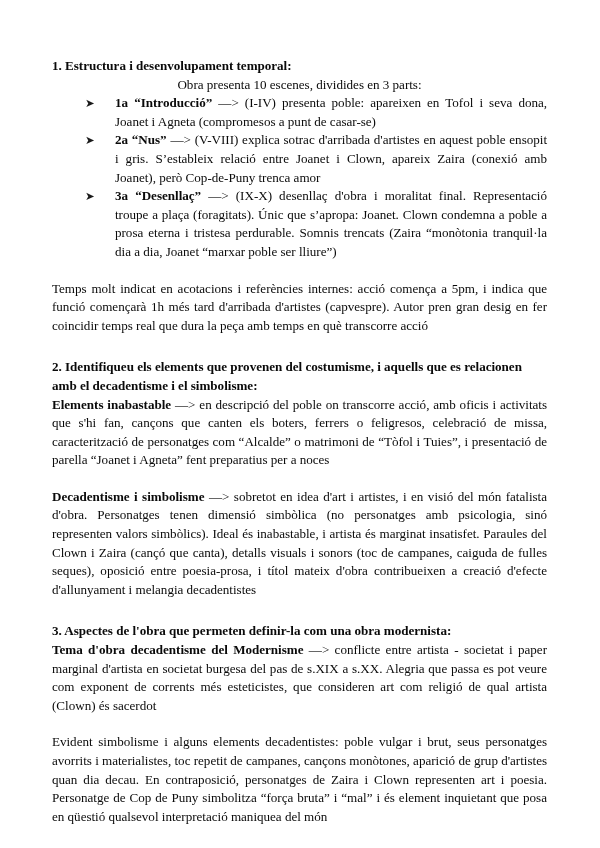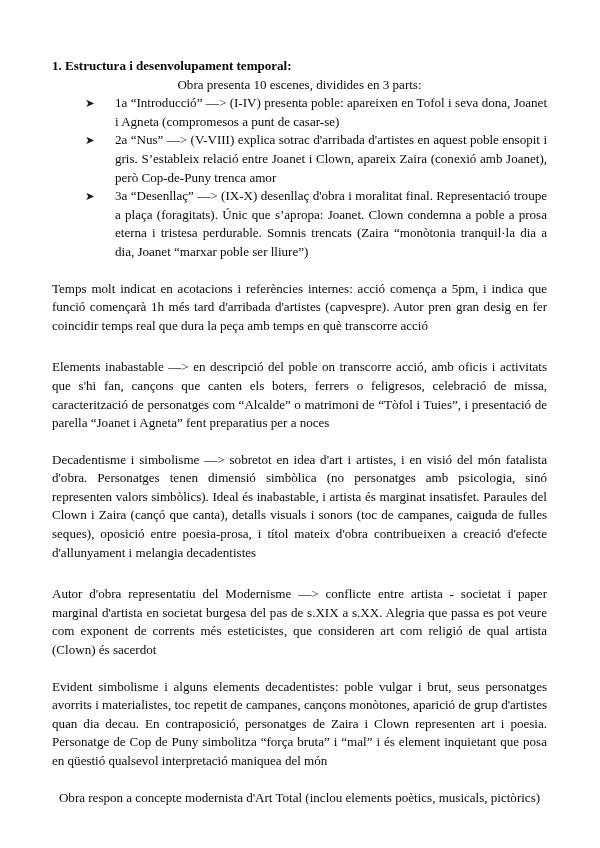--- a/index.html
+++ b/index.html
@@ -44,21 +44,21 @@
     text-align: justify;
     text-justify: inter-word;
     margin: 0;
     letter-spacing: -0.02px;
     hyphens: none;
   }
   .para.left {
     text-align: center;
   }
   .lead {
-    font-weight: normal;
+    font-weight: bold;
   }
   ul.bullets {
     list-style: none;
     margin: 0;
     padding: 0;
   }
   ul.bullets > li {
     position: relative;
     padding-left: 30px;
     margin-left: 33px;
@@ -102,31 +102,33 @@
       </ul>
 
       <div class="gap-md"></div>
 
       <p class="para">Temps molt indicat en acotacions i referències internes: acció comença a 5pm, i indica que funció començarà 1h més tard d'arribada d'artistes (capvespre). Autor pren gran desig en fer coincidir temps real que dura la peça amb temps en què transcorre acció</p>
     </div>
 
     <div class="gap-xl"></div>
 
     <div class="section">
+      <p class="heading">2. Identifiqueu els elements que provenen del costumisme, i aquells que es relacionen amb el decadentisme i el simbolisme:</p>
       <p class="para"><span class="lead">Elements inabastable</span><span> —&gt; en descripció del poble on transcorre acció, amb oficis i activitats que s'hi fan, cançons que canten els boters, ferrers o feligresos, celebració de missa, caracterització de personatges com “Alcalde” o matrimoni de “Tòfol i Tuies”, i presentació de parella “Joanet i Agneta” fent preparatius per a noces</span></p>
 
       <div class="gap-md"></div>
 
       <p class="para"><span class="lead">Decadentisme i simbolisme</span><span> —&gt; sobretot en idea d'art i artistes, i en visió del món fatalista d'obra. Personatges tenen dimensió simbòlica (no personatges amb psicologia, sinó representen valors simbòlics). Ideal és inabastable, i artista és marginat insatisfet. Paraules del Clown i Zaira (cançó que canta), detalls visuals i sonors (toc de campanes, caiguda de fulles seques), oposició entre poesia-prosa, i títol mateix d'obra contribueixen a creació d'efecte d'allunyament i melangia decadentistes</span></p>
     </div>
 
     <div class="gap-xl"></div>
 
     <div class="section">
-      <p class="para"><span class="lead">Autor d'obra representatiu del Modernisme</span><span> —&gt; conflicte entre artista - societat i paper marginal d'artista en societat burgesa del pas de s.XIX a s.XX. Alegria que passa es pot veure com exponent de corrents més esteticistes, que consideren art com religió de qual artista (Clown) és sacerdot</span></p>
+      <p class="heading">3. Aspectes de l'obra que permeten definir-la com una obra modernista:</p>
+      <p class="para"><span class="lead">Tema d'obra decadentisme del Modernisme</span><span> —&gt; conflicte entre artista - societat i paper marginal d'artista en societat burgesa del pas de s.XIX a s.XX. Alegria que passa es pot veure com exponent de corrents més esteticistes, que consideren art com religió de qual artista (Clown) és sacerdot</span></p>
 
       <div class="gap-md"></div>
 
       <p class="para">Evident simbolisme i alguns elements decadentistes: poble vulgar i brut, seus personatges avorrits i materialistes, toc repetit de campanes, cançons monòtones, aparició de grup d'artistes quan dia decau. En contraposició, personatges de Zaira i Clown representen art i poesia. Personatge de Cop de Puny simbolitza “força bruta” i “mal” i és element inquietant que posa en qüestió qualsevol interpretació maniquea del món</p>
 
       <div class="gap-md"></div>
 
       <p class="para left">Obra respon a concepte modernista d'Art Total (inclou elements poètics, musicals, pictòrics)</p>
     </div>
 

